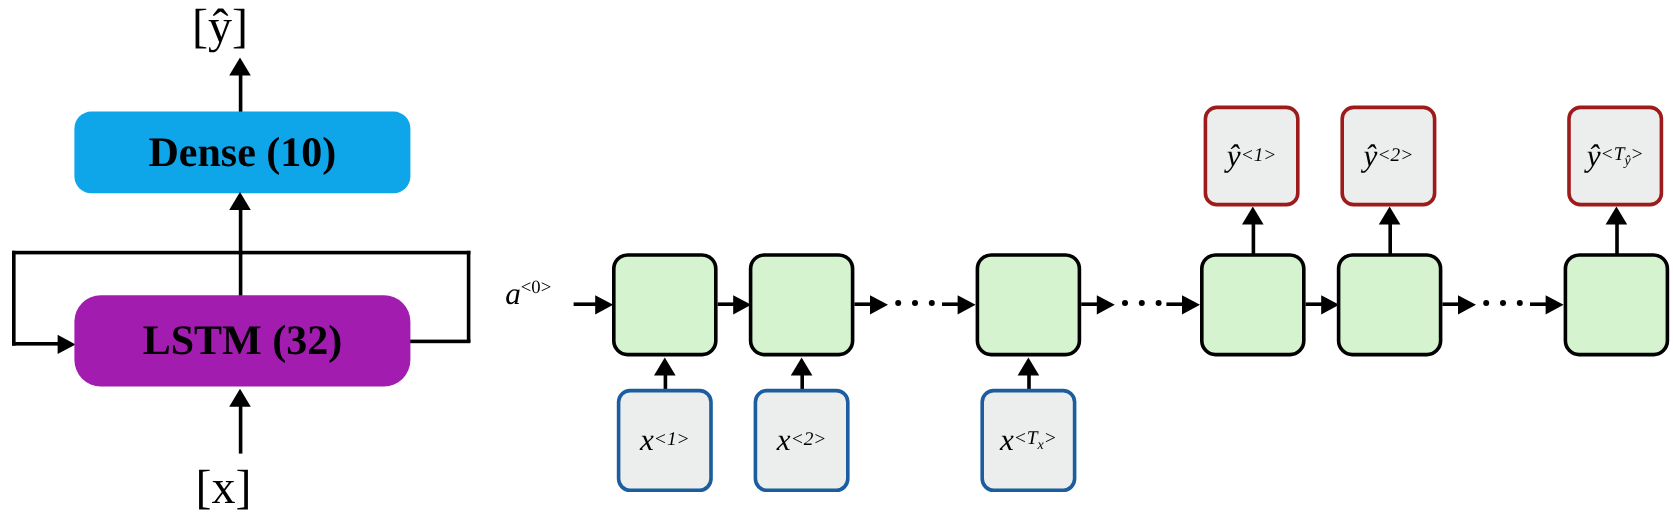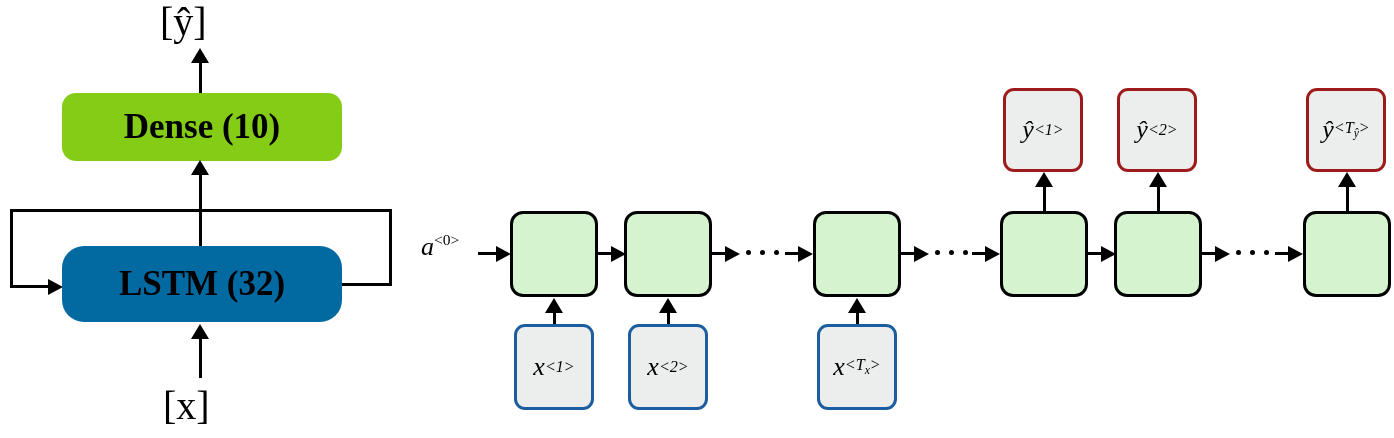--- a/index.html
+++ b/index.html
@@ -23,27 +23,27 @@
     display: flex;
     align-items: center;
     justify-content: center;
     font-family: "Liberation Serif", "DejaVu Serif", serif;
     font-weight: bold;
     color: #000000;
     white-space: nowrap;
   }
   #dense-block {
     left: 62px; top: 93px; width: 280px; height: 68px;
-    background: #84cc16;
+    background: #0ea5e9;
     border-radius: 14px;
     font-size: 35px;
   }
   #lstm-block {
     left: 62px; top: 246px; width: 280px; height: 76px;
-    background: #0369a1;
+    background: #a21caf;
     border-radius: 22px;
     font-size: 35px;
   }
 
   .mathlbl {
     position: absolute;
     font-family: "Liberation Serif", "DejaVu Serif", serif;
     color: #000;
     white-space: nowrap;
     line-height: 1;

